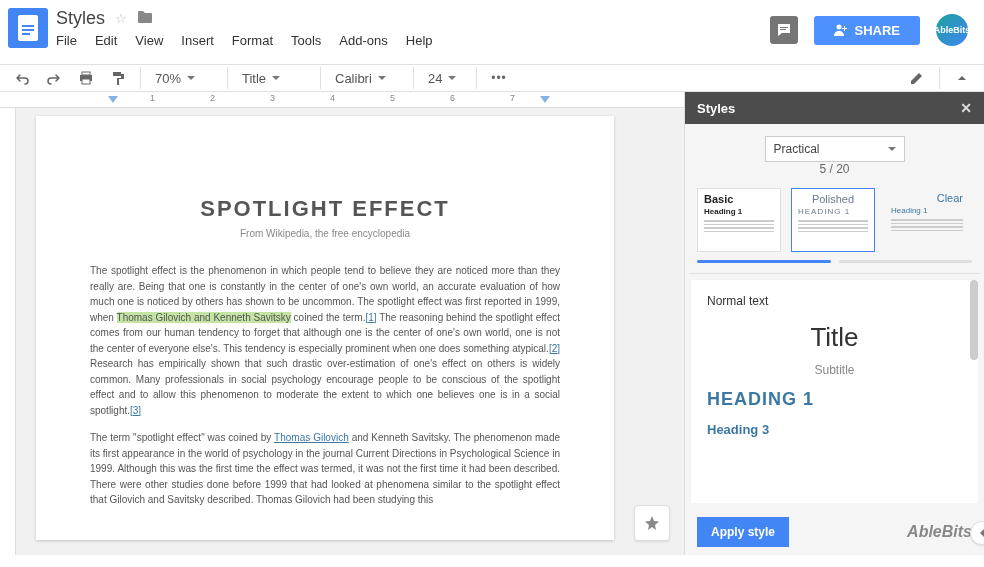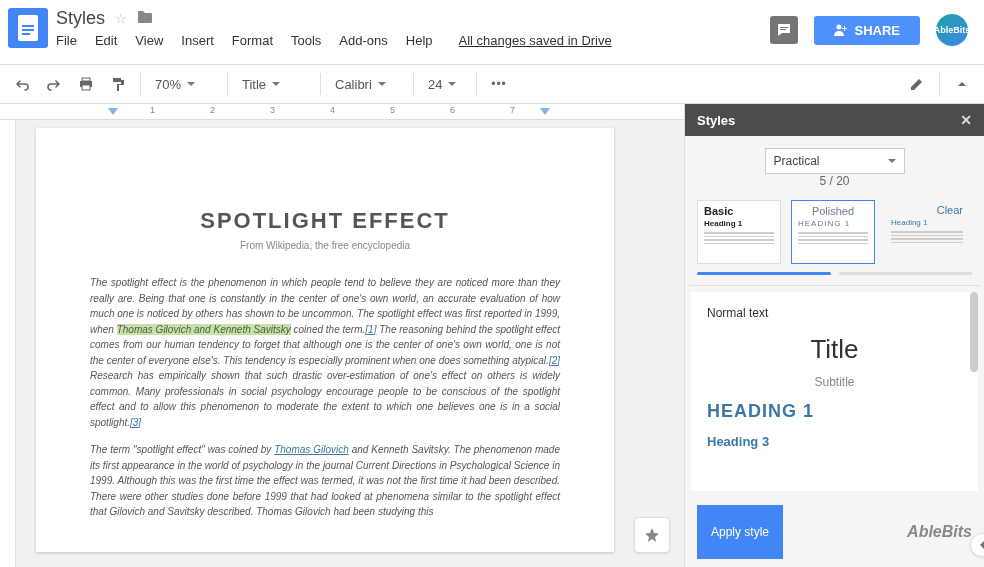--- a/index.html
+++ b/index.html
@@ -13,39 +13,39 @@
     .doc-title { font-size: 18px; color: #444; }
     .star-icon, .folder-icon { color: #bbb; cursor: pointer; }
     .menubar { display: flex; gap: 18px; align-items: center; }
     .menubar span { font-size: 13px; color: #333; cursor: pointer; }
     .save-status { color: #888; text-decoration: underline; margin-left: 8px; }
     .header-right { display: flex; align-items: center; gap: 16px; margin-top: 6px; }
     .comments-icon { width: 28px; height: 28px; background: #757575; border-radius: 3px; display: flex; align-items: center; justify-content: center; color: #fff; cursor: pointer; }
     .share-btn { background: #4d90fe; color: #fff; padding: 7px 20px; border-radius: 3px; border: none; font-size: 13px; font-weight: bold; display: flex; align-items: center; gap: 6px; cursor: pointer; }
     .avatar { width: 32px; height: 32px; border-radius: 50%; background: linear-gradient(135deg,#1ba39c,#4285f4); color: #fff; display: flex; align-items: center; justify-content: center; font-size: 9px; font-weight: bold; }
     
-    .toolbar { display: flex; align-items: center; padding: 6px 8px; border-top: 1px solid #e0e0e0; border-bottom: 1px solid #e0e0e0; gap: 4px; height: 40px; background: #fff; }
+    .toolbar { display: flex; align-items: center; padding: 6px 8px; border-top: 1px solid #e0e0e0; border-bottom: 1px solid #e0e0e0; gap: 4px; height: 28px; background: #fff; }
     .tb-btn { width: 28px; height: 28px; display: flex; align-items: center; justify-content: center; color: #666; cursor: pointer; border-radius: 2px; }
     .tb-sep { width: 1px; height: 22px; background: #e0e0e0; margin: 0 4px; }
     .tb-dropdown { display: flex; align-items: center; gap: 6px; padding: 0 6px; height: 28px; cursor: pointer; color: #555; font-size: 13px; }
     .tb-dropdown-wide { min-width: 70px; }
     .caret { width: 0; height: 0; border-left: 4px solid transparent; border-right: 4px solid transparent; border-top: 4px solid #777; }
     .tb-right { margin-left: auto; display: flex; align-items: center; gap: 4px; }
     
     .main { display: flex; height: 463px; }
     .doc-area { flex: 1; background: #f1f1f1; overflow: hidden; position: relative; }
     .ruler-top { height: 16px; background: #fff; border-bottom: 1px solid #ddd; display: flex; align-items: center; font-size: 8px; color: #888; position: relative; }
     .ruler-top .num { position: absolute; bottom: 4px; font-size: 9px; }
     .tri-down { position: absolute; width: 0; height: 0; border-left: 5px solid transparent; border-right: 5px solid transparent; border-top: 7px solid #88b0e4; }
     .ruler-left { position: absolute; left: 0; top: 16px; width: 16px; height: 100%; background: #fff; border-right: 1px solid #ddd; }
     
     .page { position: absolute; left: 36px; top: 24px; width: 578px; background: #fff; box-shadow: 0 1px 3px rgba(0,0,0,0.2); padding: 80px 54px 20px; }
     .page h1 { text-align: center; font-size: 22px; font-weight: bold; color: #555; letter-spacing: 2px; margin-bottom: 6px; }
     .page .subtitle { text-align: center; font-size: 10px; color: #888; margin-bottom: 24px; }
-    .page p { font-size: 10px; line-height: 1.55; text-align: justify; color: #555; margin-bottom: 12px; font-style: italic; }
+    .page p { font-size: 10px; line-height: 1.55; text-align: justify; color: #555; margin-bottom: 12px; }
     .page h2 { font-size: 13px; color: #3b78a5; font-weight: bold; margin-bottom: 10px; }
     .highlight { background: #c3e4a3; }
     .link { color: #3b78a5; text-decoration: underline; }
     
     .explore-btn { position: absolute; bottom: 14px; right: 14px; width: 36px; height: 36px; background: #fff; border: 1px solid #ddd; border-radius: 4px; display: flex; align-items: center; justify-content: center; box-shadow: 0 1px 2px rgba(0,0,0,0.1); cursor: pointer; }
     
     .side-panel { width: 300px; background: #f5f5f5; border-left: 1px solid #ddd; display: flex; flex-direction: column; position: relative; }
     .sp-header { background: #4c4c4c; color: #fff; padding: 8px 12px; display: flex; align-items: center; justify-content: space-between; font-size: 13px; font-weight: bold; }
     .sp-close { color: #ddd; cursor: pointer; font-size: 14px; }
     .sp-top { padding: 12px; display: flex; align-items: center; justify-content: space-between; flex-direction: column; }
@@ -71,21 +71,21 @@
     .sp-list { padding: 8px 16px; background: #fff; margin: 6px; flex: 1; position: relative; }
     .sp-item { padding: 6px 0; cursor: pointer; }
     .sp-normal { font-size: 12px; color: #333; }
     .sp-title { font-size: 26px; color: #333; text-align: center; padding: 8px 0 4px; }
     .sp-sub { font-size: 12px; color: #888; text-align: center; }
     .sp-h1 { font-size: 18px; color: #3b78a5; font-weight: bold; letter-spacing: 1px; }
     .sp-h2 { font-size: 15px; color: #3b78a5; font-weight: bold; }
     .sp-h3 { font-size: 13px; color: #3b78a5; font-weight: bold; }
     .sp-scroll { position: absolute; right: 0; top: 0; width: 8px; height: 80px; background: #ccc; border-radius: 4px; }
     .sp-footer { display: flex; align-items: center; justify-content: space-between; padding: 8px 12px; }
-    .apply-btn { background: #4285f4; color: #fff; border: none; padding: 20px 14px; font-size: 12px; font-weight: normal; cursor: pointer; }
+    .apply-btn { background: #4285f4; color: #fff; border: none; padding: 8px 14px; font-size: 12px; font-weight: bold; cursor: pointer; }
     .ablebits { font-style: italic; font-weight: bold; color: #888; font-size: 16px; }
     .collapse-chevron { position: absolute; right: -10px; bottom: 10px; width: 24px; height: 24px; background: #fff; border: 1px solid #ddd; border-radius: 50%; display: flex; align-items: center; justify-content: center; box-shadow: 0 1px 2px rgba(0,0,0,0.1); cursor: pointer; }
   </style>
 </head>
 <body>
 
 <div class="header">
   <div class="docs-icon">
     <svg viewBox="0 0 20 26">
         <path fill="#fff" d="M3 0h10l7 7v16a3 3 0 0 1-3 3H3a3 3 0 0 1-3-3V3a3 3 0 0 1 3-3z" opacity="0"></path>
@@ -107,21 +107,20 @@
     </div>
     <div class="menubar">
       <span>File</span>
       <span>Edit</span>
       <span>View</span>
       <span>Insert</span>
       <span>Format</span>
       <span>Tools</span>
       <span>Add-ons</span>
       <span>Help</span>
-      <span class="save-status">All changes saved in Drive</span>
     </div>
   </div>
   <div class="header-right">
     <div class="comments-icon">
       <svg width="16" height="16" viewBox="0 0 16 16">
           <path fill="#fff" d="M2 2h12v9H6l-4 3V2z"></path>
           <rect x="4" y="5" width="8" height="1" fill="#757575"></rect>
           <rect x="4" y="7" width="6" height="1" fill="#757575"></rect>
         </svg>
     </div>

